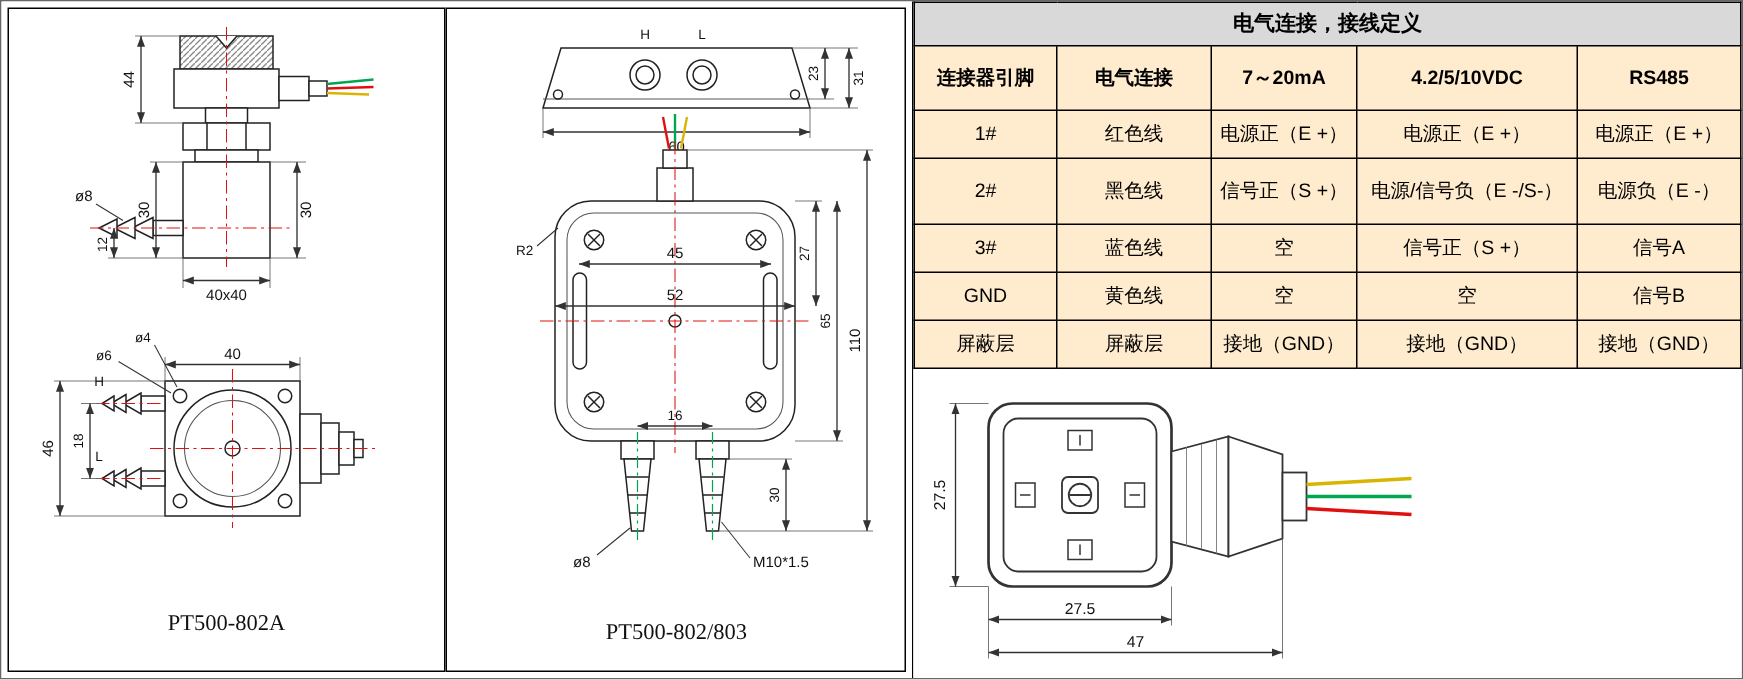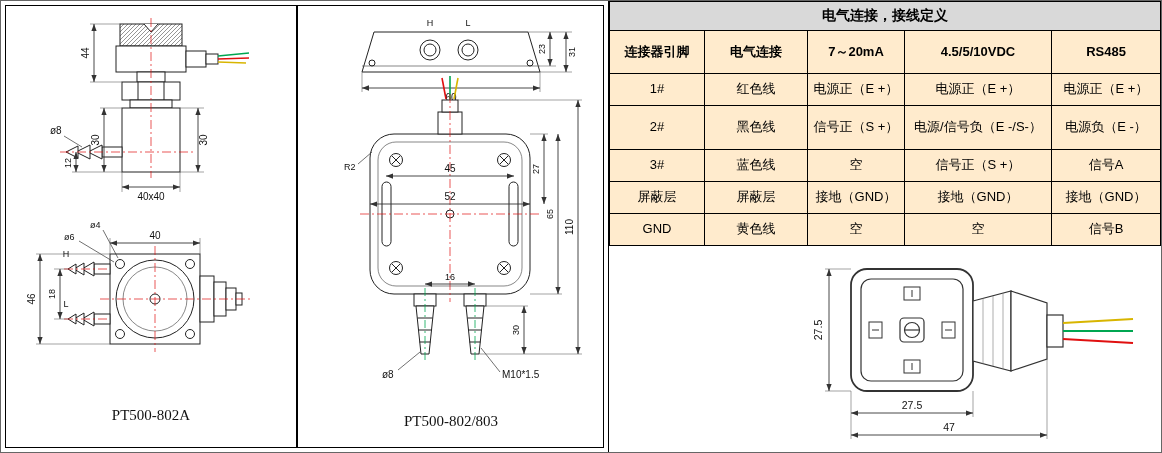--- a/index.html
+++ b/index.html
@@ -38,21 +38,21 @@
     border: 1px solid #000;
     text-align: center; vertical-align: middle;
     padding: 1px 3px; font-size: 13px; line-height: 1.25;
     word-break: break-all;
   }
   .title-row td { background: #d9d9d9; font-weight: 700; font-size: 14px; height: 29px; }
   .head-row td  { background: #ffebcd; font-weight: 700; font-size: 13px; height: 43px; }
   .data-row td  { background: #ffebcd; height: 32px; }
   .data-row.tall td { height: 44px; }
   .connector-area {
-    flex: 1; display: flex; align-items: center; justify-content: flex-end;
+    flex: 1; display: flex; align-items: center; justify-content: flex-start;
     background: #fff;
   }
 </style>
 </head>
 <body>
 
 <div class="page">
 
   <div class="left">
 
@@ -331,21 +331,21 @@
           <col>
       </colgroup>
       <tbody>
         <tr class="title-row">
           <td colspan="5">电气连接，接线定义</td>
         </tr>
         <tr class="head-row">
           <td>连接器引脚</td>
           <td>电气连接</td>
           <td>7～20mA</td>
-          <td>4.5/5/10VDC</td>
+          <td>4.2/5/10VDC</td>
           <td>RS485</td>
         </tr>
         <tr class="data-row">
           <td>1#</td>
           <td>红色线</td>
           <td>电源正（E +）</td>
           <td>电源正（E +）</td>
           <td>电源正（E +）</td>
         </tr>
         <tr class="data-row tall">
@@ -356,32 +356,32 @@
           <td>电源负（E -）</td>
         </tr>
         <tr class="data-row">
           <td>3#</td>
           <td>蓝色线</td>
           <td>空</td>
           <td>信号正（S +）</td>
           <td>信号A</td>
         </tr>
         <tr class="data-row">
+          <td>GND</td>
+          <td>黄色线</td>
+          <td>空</td>
+          <td>空</td>
+          <td>信号B</td>
+        </tr>
+        <tr class="data-row">
           <td>屏蔽层</td>
           <td>屏蔽层</td>
           <td>接地（GND）</td>
           <td>接地（GND）</td>
           <td>接地（GND）</td>
-        </tr>
-        <tr class="data-row">
-          <td>GND</td>
-          <td>黄色线</td>
-          <td>空</td>
-          <td>空</td>
-          <td>信号B</td>
         </tr>
       </tbody>
     </table>
 
     <div class="connector-area">
       <svg viewBox="0 0 360 196" width="360" height="196">
         <defs>
           <marker id="arrC" markerWidth="9" markerHeight="8" refX="8" refY="3" orient="auto-start-reverse">
             <path d="M0,0 L8,3 L0,6 Z" fill="#333"></path>
           </marker>

